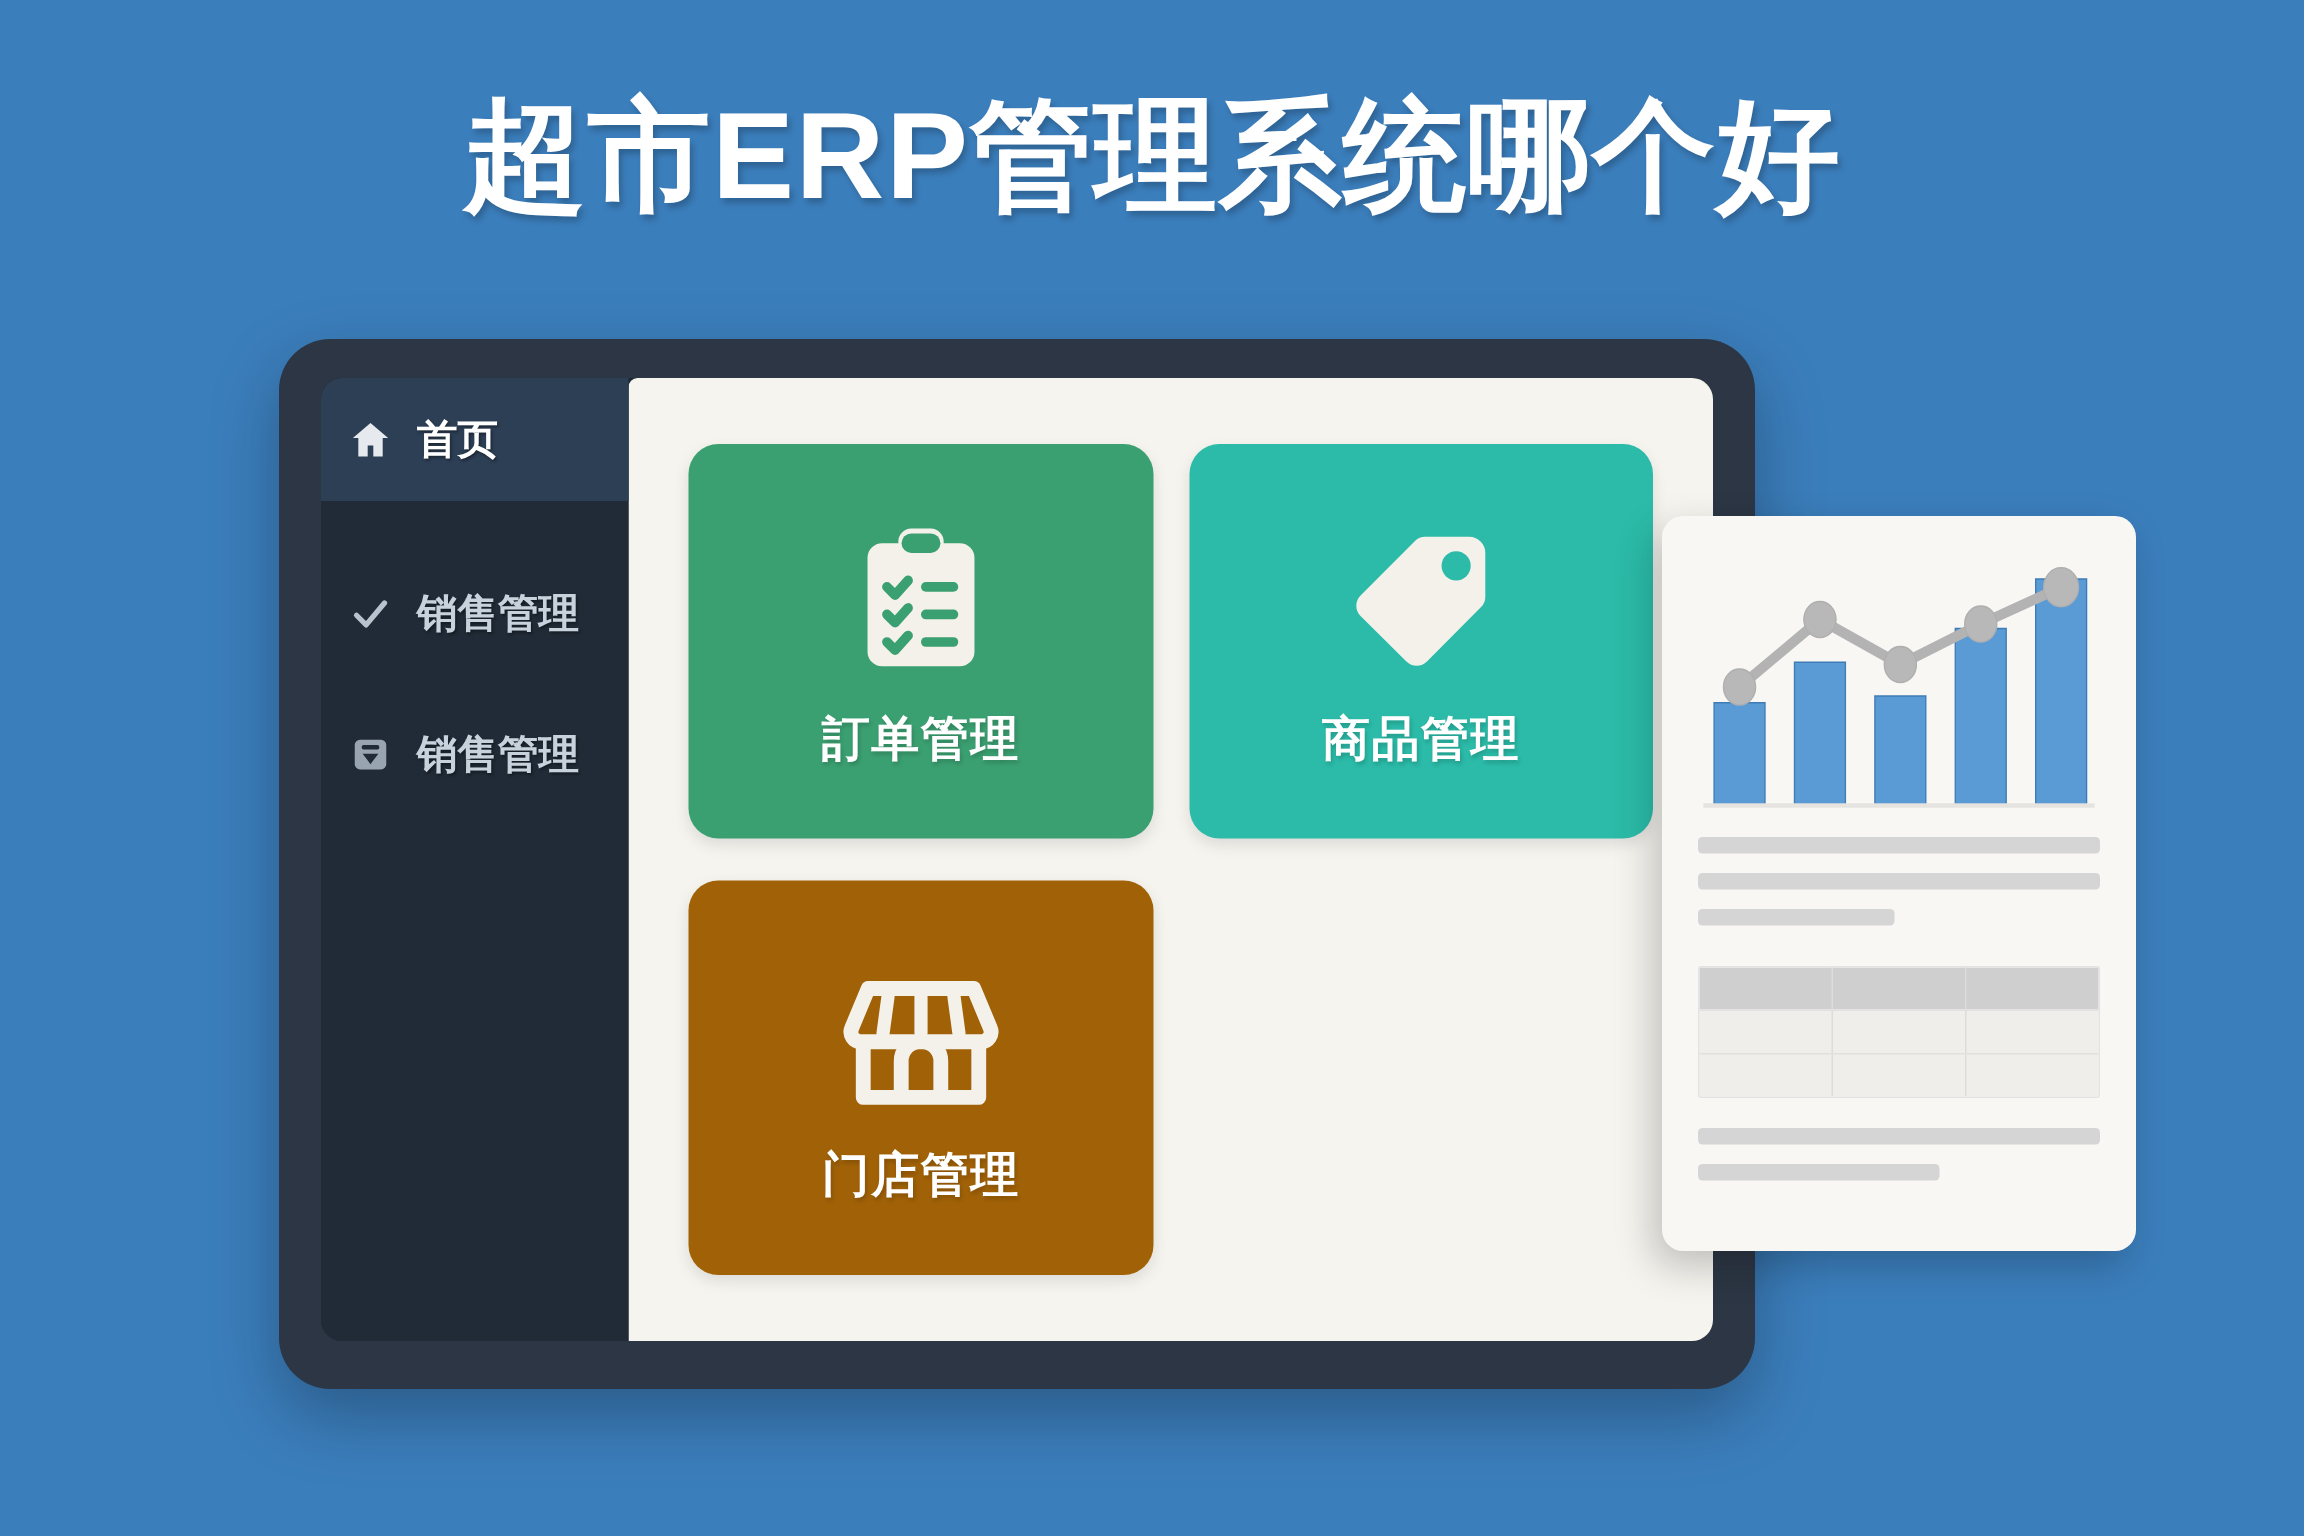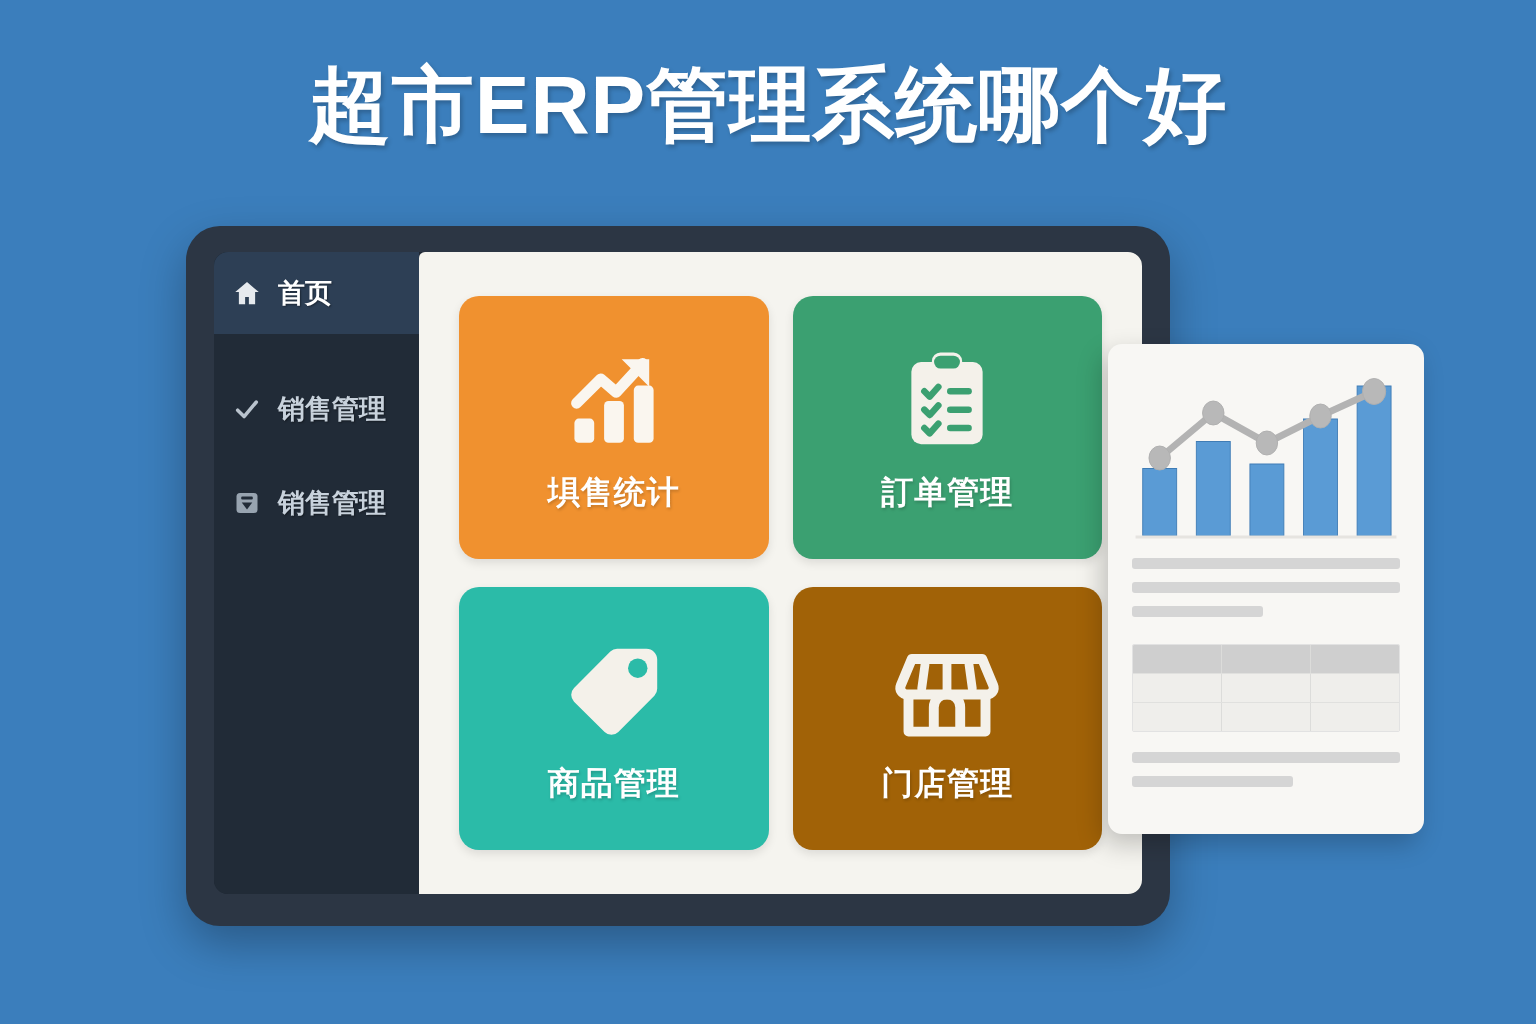--- a/index.html
+++ b/index.html
@@ -229,32 +229,20 @@
             <path d="M7.5 11.5h9l-4.5 6z" fill="#212B37"></path>
           </svg>
         </span>
         <span>销售管理</span>
       </div>
 
     </nav>
 
     <main class="content">
 
-      <div class="card card-sales">
-        <span class="card-icon">
-          <svg viewBox="0 0 100 100" width="118" height="110">
-            <rect x="14" y="66" width="18" height="22" rx="4" fill="#FAF6EF"></rect>
-            <rect x="41" y="50" width="18" height="38" rx="4" fill="#FAF6EF"></rect>
-            <rect x="68" y="36" width="18" height="52" rx="4" fill="#FAF6EF"></rect>
-            <path d="M16 52 L38 30 L52 42 L76 16" fill="none" stroke="#FAF6EF" stroke-width="10" stroke-linecap="round" stroke-linejoin="round"></path>
-            <path d="M57 12 H82 V37 L72 27 L67 22 Z" fill="#FAF6EF"></path>
-          </svg>
-        </span>
-        <span class="card-label">埧售统计</span>
-      </div>
 
       <div class="card card-order">
         <span class="card-icon">
           <svg viewBox="0 0 100 100" width="108" height="112">
             <rect x="17" y="14" width="66" height="76" rx="9" fill="#F4F1EA"></rect>
             <rect x="36" y="5" width="28" height="17" rx="8" fill="#F4F1EA"></rect>
             <rect x="38" y="8" width="24" height="12" rx="6" fill="#3BA071"></rect>
             <g fill="none" stroke="#3BA071" stroke-width="6" stroke-linecap="round" stroke-linejoin="round">
               <path d="M29 41 L34 46 L42 37"></path>
               <path d="M29 58 L34 63 L42 54"></path>

